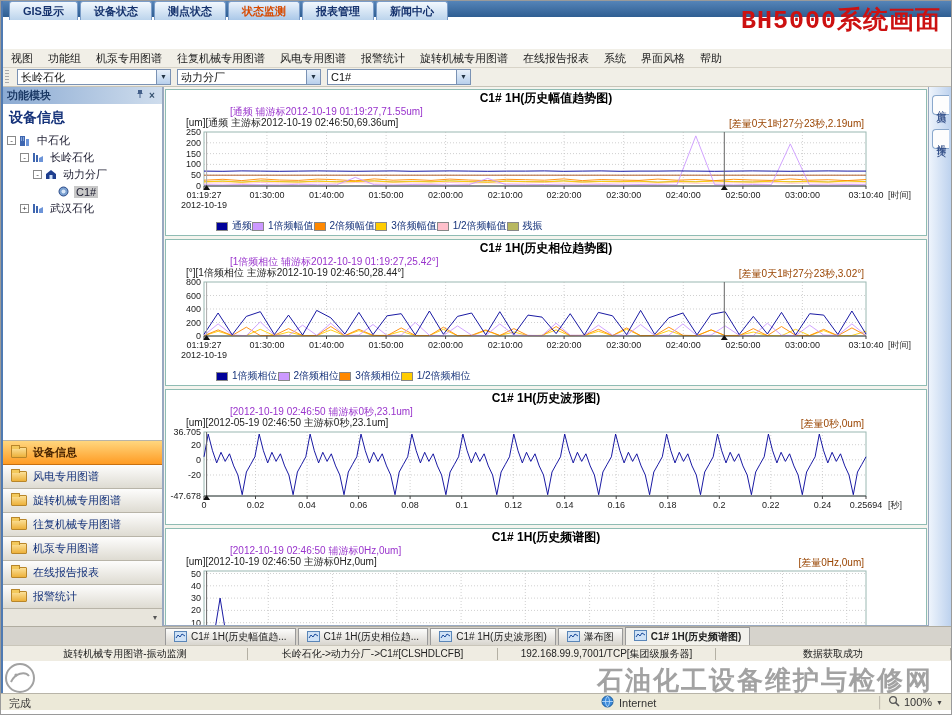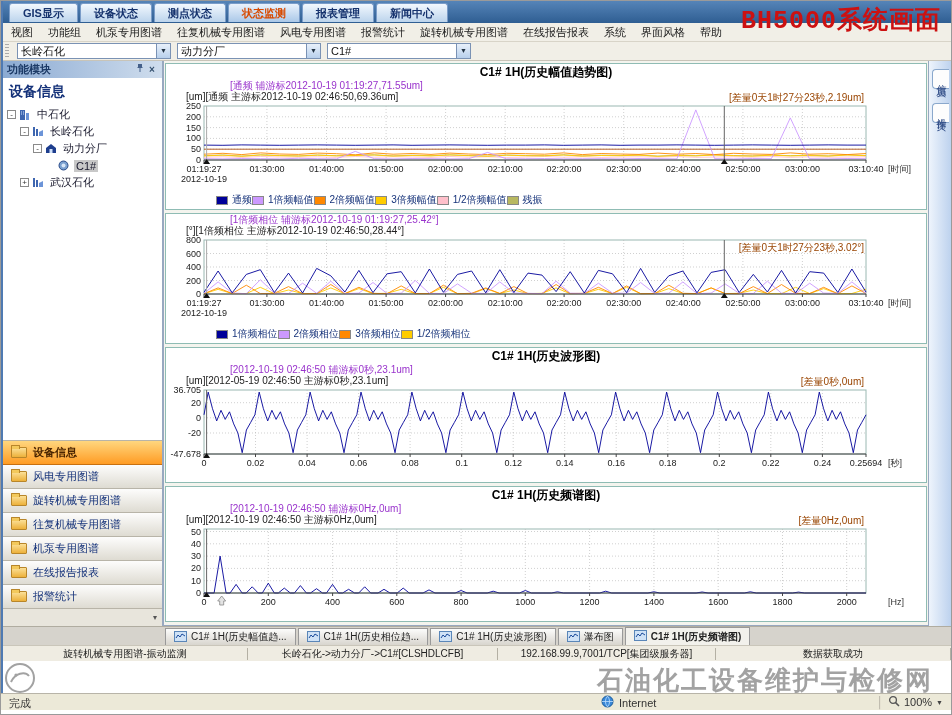--- a/index.html
+++ b/index.html
@@ -1,27 +1,27 @@
 <!DOCTYPE html>
 <html><head>
 <meta charset="utf-8">
 <style>
   * { margin:0; padding:0; box-sizing:border-box; }
   html,body { font-family:"Liberation Sans","DejaVu Sans",sans-serif; }
   .page { position:relative; width:952px; height:715px; background:#fff; overflow:hidden; border:1px solid #9a9a9a; }
   .win { position:absolute; left:0; top:0; width:952px; height:698px; border-left:2px solid #4f7ab2; border-right:2px solid #4f7ab2; display:flex; flex-direction:column; background:#fff; }
 
   
-  .toptabs { height:22px; background:linear-gradient(#5584b8,#2f5e92); display:flex; align-items:center; padding-left:6px; gap:2px; flex:0 0 auto; }
+  .toptabs { height:16px; background:linear-gradient(#5584b8,#2f5e92); display:flex; align-items:flex-start; padding-left:6px; gap:2px; flex:0 0 auto; }
   .toptab { height:19px; padding:0 13px; line-height:19px; font-size:11px; font-weight:bold; color:#16336e;
             background:linear-gradient(#f2f8fe,#bcd4ec); border:1px solid #7a9cc8; border-bottom:none; border-radius:3px 3px 0 0; cursor:default; }
   .toptab.active { color:#d84a00; background:linear-gradient(#eaf2fc,#aac8e8); }
 
   
-  .menubar { height:19px; background:#f1efe7; border-bottom:1px solid #d8d4c8; display:flex; align-items:center; padding-left:8px; gap:15px; font-size:11px; color:#222; flex:0 0 auto; }
+  .menubar { height:19px; background:#f1efe7; border-bottom:1px solid #d8d4c8; display:flex; align-items:center; padding-left:8px; gap:15px; font-size:11px; color:#222; flex:0 0 auto;margin-top:32px; }
   .menuitem { white-space:nowrap; }
 
   
   .toolbar { height:19px; background:#f1efe7; border-bottom:1px solid #c8c4b8; display:flex; align-items:center; padding-left:2px; gap:6px; flex:0 0 auto; }
   .grip { width:4px; height:14px; background:repeating-linear-gradient(#aaa 0 1px, #f1efe7 1px 3px); margin-right:2px; }
   .combo { display:flex; height:16px; border:1px solid #7a92b4; background:#fff; }
   .combo-text { font-size:11px; line-height:14px; padding:0 3px; color:#111; overflow:hidden; white-space:nowrap; }
   .combo-btn { width:14px; background:linear-gradient(#e8f0fa,#b8d0ec); border-left:1px solid #7a92b4; font-size:7px; color:#234; text-align:center; line-height:14px; }
   .c0 .combo-text{width:138px;} .c1 .combo-text{width:128px;} .c2 .combo-text{width:128px;}
 
@@ -317,20 +317,21 @@
                 <span class="lg-item"><span class="sw" style="background:#cc99ff"></span>1倍频幅值</span>
                 <span class="lg-item"><span class="sw" style="background:#ff8800"></span>2倍频幅值</span>
                 <span class="lg-item"><span class="sw" style="background:#ffcc00"></span>3倍频幅值</span>
                 <span class="lg-item"><span class="sw" style="background:#ffc0cb"></span>1/2倍频幅值</span>
                 <span class="lg-item"><span class="sw" style="background:#b8b860"></span>残振</span>
               </div>
             </div>
         </div>
 
         <div class="chart-block">
+          <div class="chart-title">C1# 1H(历史相位趋势图)</div>
           <div class="ann ann-aux">[1倍频相位 辅游标2012-10-19 01:19:27,25.42°]</div>
           <div class="ann ann-main">[°][1倍频相位 主游标2012-10-19 02:46:50,28.44°]</div>
           <div class="ann-diff">[差量0天1时27分23秒,3.02°]</div>
           <div class="plot">
               <svg width="758" height="90" xmlns="http://www.w3.org/2000/svg" font-family="Liberation Sans, DejaVu Sans, sans-serif">
                 <rect x="38" y="4" width="662" height="54" fill="#ffffff" stroke="#9ab8b2"></rect>
                 <line x1="100.9" y1="4" x2="100.9" y2="58" stroke="#bbbbbb" stroke-width="0.7" stroke-dasharray="1,2"></line>
                 <line x1="160.5" y1="4" x2="160.5" y2="58" stroke="#bbbbbb" stroke-width="0.7" stroke-dasharray="1,2"></line>
                 <line x1="220.1" y1="4" x2="220.1" y2="58" stroke="#bbbbbb" stroke-width="0.7" stroke-dasharray="1,2"></line>
                 <line x1="279.6" y1="4" x2="279.6" y2="58" stroke="#bbbbbb" stroke-width="0.7" stroke-dasharray="1,2"></line>

